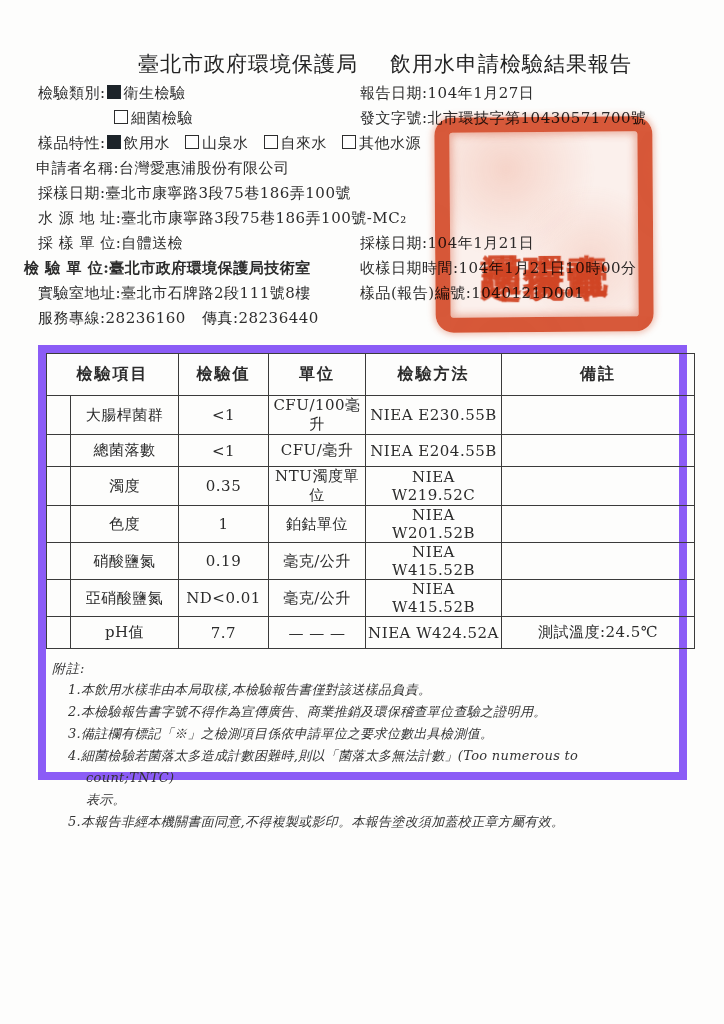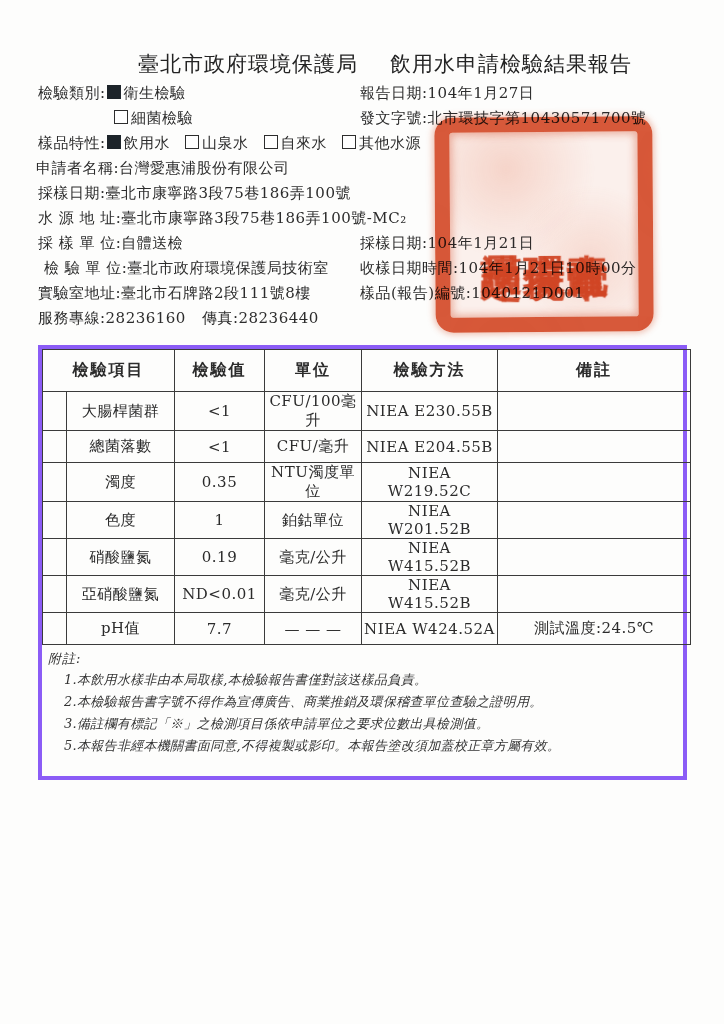--- a/index.html
+++ b/index.html
@@ -36,35 +36,35 @@
   .stamp-col{
     writing-mode:vertical-rl;text-orientation:upright;
     font-size:41px;line-height:1.0;font-weight:bold;
     color:rgba(211,70,36,0.88);letter-spacing:2px;
     text-shadow:0 0 1px rgba(211,70,36,0.5);
     filter:blur(0.3px);
   }
   
   .report-box{
     position:absolute;left:38px;top:345px;width:649px;height:435px;
-    box-sizing:border-box;border:4px solid #8b5cf6;background:transparent;
+    box-sizing:border-box;border:8px solid #8b5cf6;background:transparent;
   }
   table{border-collapse:collapse;table-layout:fixed;width:100%;}
   col.c0{width:24px;}col.c1{width:108px;}col.c2{width:90px;}
   col.c3{width:97px;}col.c4{width:136px;}col.c5{width:193px;}
   th,td{
     border:1.5px solid #3b3b3b;text-align:center;vertical-align:middle;
     font-size:15px;letter-spacing:0.5px;color:#2b2b2b;overflow:hidden;
     padding:0 2px;
   }
   thead th{height:41px;font-size:16px;font-weight:bold;letter-spacing:2px;}
   tbody td{height:31px;}
   
   .notes{padding:4px 10px 0 6px;font-style:italic;color:#333;}
-  .notes-heading{font-size:13px;letter-spacing:1px;line-height:20px;}
+  .notes-heading{font-size:13px;letter-spacing:1px;line-height:20px;margin-top:6px;}
   .note-item{font-size:13px;line-height:22px;padding-left:34px;text-indent:-18px;
     letter-spacing:0.3px;white-space:normal;}
   .note-item .cont{display:block;padding-left:0;text-indent:0;}
 </style>
 </head>
 <body>
 
 <div class="abs title">
   <span>臺北市政府環境保護局</span><span class="gap"></span><span>飲用水申請檢驗結果報告</span>
 </div>
@@ -83,21 +83,21 @@
 </div>
 <div class="abs line" style="left:38px;top:184px;">
   <span class="lbl">採樣日期:</span><span>臺北市康寧路3段75巷186弄100號</span>
 </div>
 <div class="abs line" style="left:38px;top:209px;">
   <span class="lbl">水 源 地 址:</span><span>臺北市康寧路3段75巷186弄100號-MC₂</span>
 </div>
 <div class="abs line" style="left:38px;top:234px;">
   <span class="lbl">採 樣 單 位:</span><span>自體送檢</span>
 </div>
-<div class="abs line" style="left:44px;top:259px;">
+<div class="abs line" style="left:24px;top:259px;font-weight:bold;">
   <span class="lbl">檢 驗 單 位:</span><span>臺北市政府環境保護局技術室</span>
 </div>
 <div class="abs line" style="left:38px;top:284px;">
   <span class="lbl">實驗室地址:</span><span>臺北市石牌路2段111號8樓</span>
 </div>
 <div class="abs line" style="left:38px;top:309px;text-align:center;">
   <span class="lbl">服務專線:</span><span>28236160</span><span style="display:inline-block;width:16px;"></span><span class="lbl">傳真:</span><span>28236440</span>
 </div>
 
 <div class="abs line" style="left:360px;top:84px;">
@@ -199,15 +199,16 @@
         <td>測試溫度:24.5℃</td>
       </tr>
     </tbody>
   </table>
 
   <div class="notes">
     <div class="notes-heading">附註:</div>
     <div class="note-item"><span>1.</span><span>本飲用水樣非由本局取樣,本檢驗報告書僅對該送樣品負責。</span></div>
     <div class="note-item"><span>2.</span><span>本檢驗報告書字號不得作為宣傳廣告、商業推銷及環保稽查單位查驗之證明用。</span></div>
     <div class="note-item"><span>3.</span><span>備註欄有標記「※」之檢測項目係依申請單位之要求位數出具檢測值。</span></div>
+    <div class="note-item"><span>4.</span><span>細菌檢驗若菌落太多造成計數困難時,則以「菌落太多無法計數」(Too numerous to count;TNTC)</span><span class="cont">表示。</span></div>
     <div class="note-item"><span>5.</span><span>本報告非經本機關書面同意,不得複製或影印。本報告塗改須加蓋校正章方屬有效。</span></div>
   </div>
 </div>
 
 </body></html>

